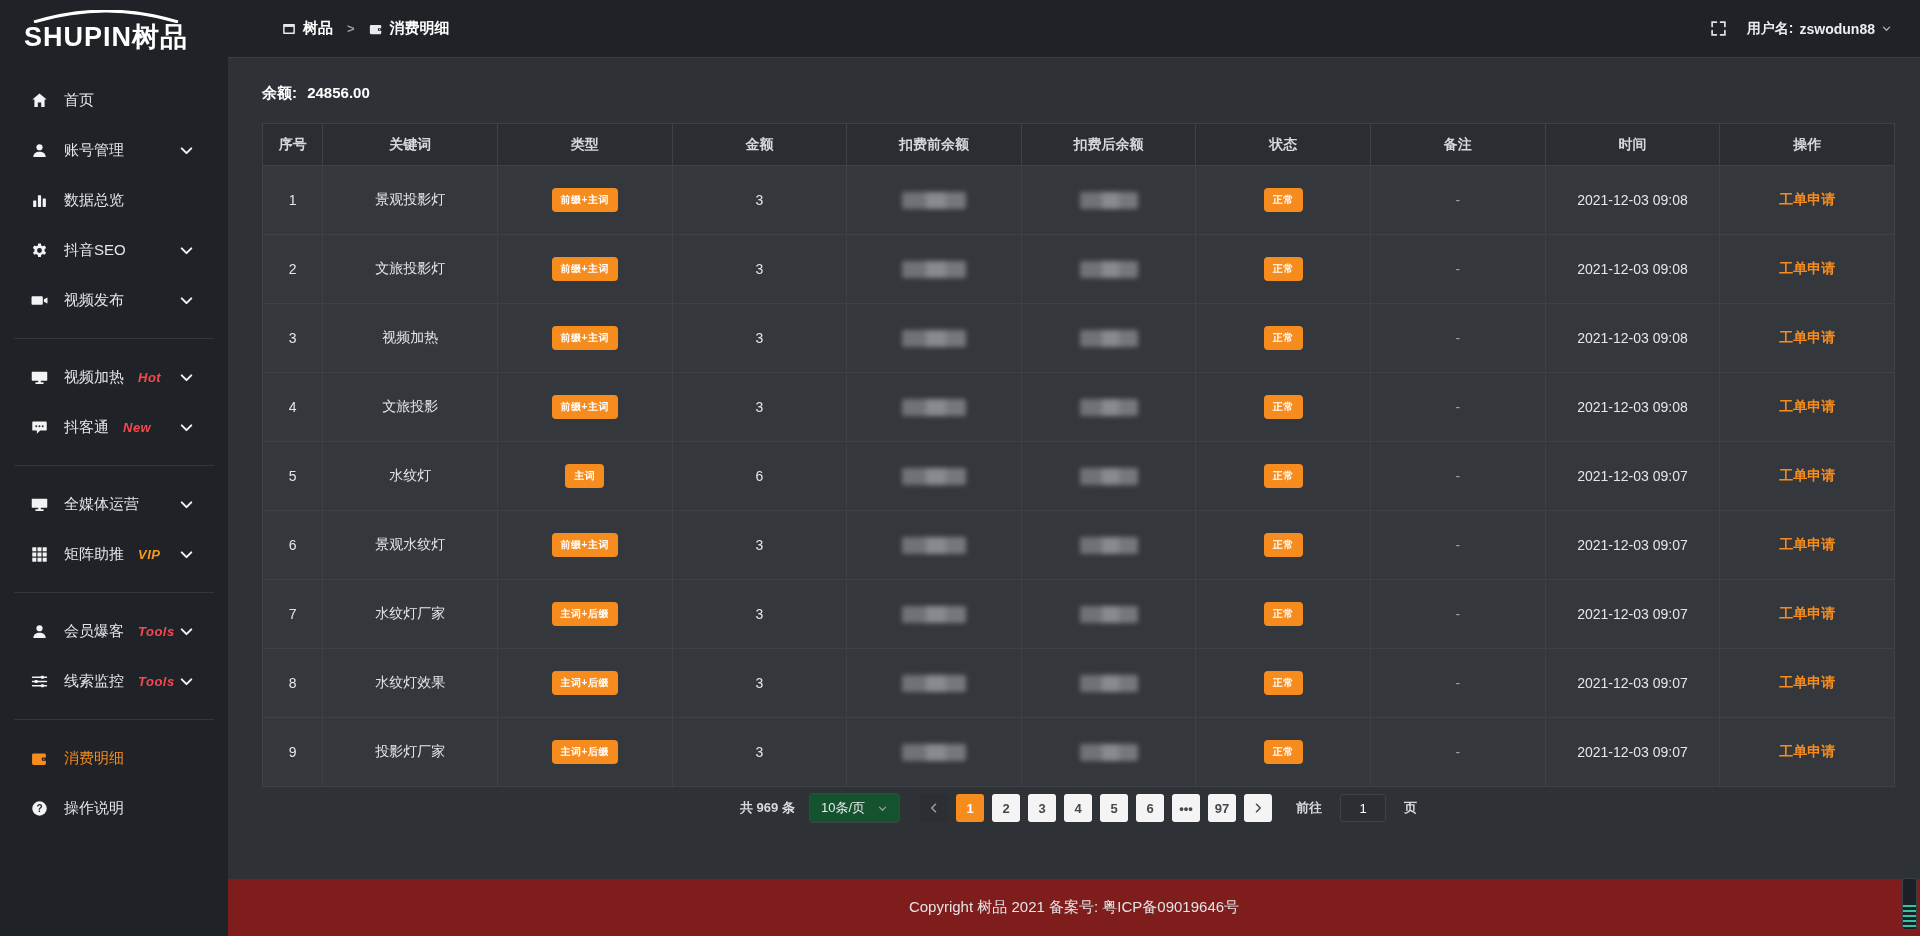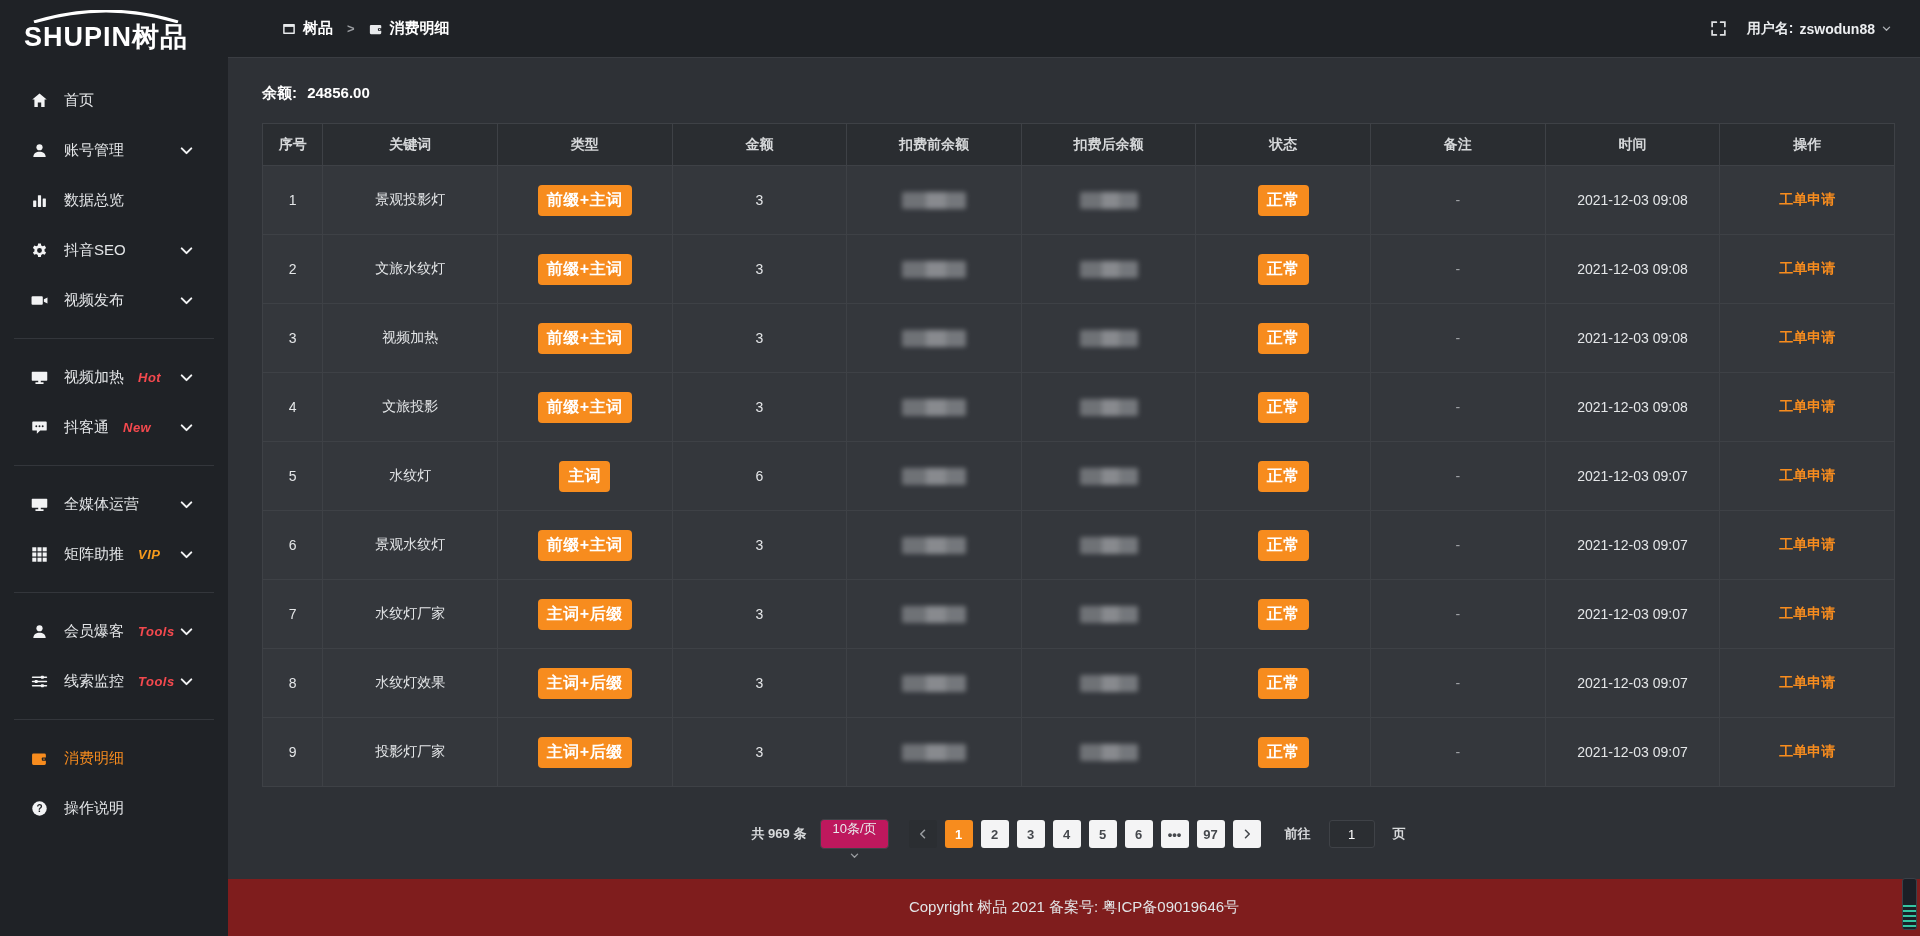--- a/index.html
+++ b/index.html
@@ -43,35 +43,35 @@
 
   
   .content { flex:1; padding:26px 25px 0 34px; }
   .balance-line { color:#fff; font-weight:700; font-size:15px; margin-bottom:20px; }
   .balance-line .val { margin-left:6px; }
 
   table { width:100%; border-collapse:collapse; table-layout:fixed; background:#34373c; }
   th, td { border:1px solid #3e4146; text-align:center; }
   thead th { background:#2a2d31; height:42px; font-size:14px; color:#d6d8da; font-weight:700; }
   tbody td { height:69px; font-size:14px; color:#e4e6e8; }
-  .badge { display:inline-block; background:#f78c1e; color:#fff; font-size:16px; font-weight:600;
+  .badge { display:inline-block; background:#f78c1e; color:#fff; font-size:10px; font-weight:600;
            padding:5px 9px; border-radius:4px; letter-spacing:.5px; }
   .redact { display:inline-block; height:17px; border-radius:2px; vertical-align:middle; opacity:.8;
             background:linear-gradient(90deg,#7e8185 0 38%,#9d9fa3 38% 68%,#85888c 68%);
             filter:blur(2.6px); }
   .redact.pre { width:64px; } .redact.post { width:58px; }
   .note-dash { color:#9da0a4; }
   .action-link { color:#f78c1e; font-weight:600; cursor:pointer; }
 
   
-  .pagination { display:flex; align-items:center; justify-content:center; gap:8px; margin-top:32px;
+  .pagination { display:flex; align-items:center; justify-content:center; gap:8px; margin-top:6px;
                 color:#d8dadc; font-size:13px; }
   .total-label { font-weight:600; margin-right:6px; }
-  .size-select { display:flex; align-items:center; gap:12px; background:#be185d; border:1px solid #3f4247;
-                 border-radius:4px; height:30px; padding:0 11px; color:#e8eaec; cursor:pointer; margin-right:12px;flex-direction:column; }
+  .size-select { display:flex; align-items:center; gap:12px; background:#14532d; border:1px solid #3f4247;
+                 border-radius:4px; height:30px; padding:0 11px; color:#e8eaec; cursor:pointer; margin-right:12px; }
   .size-select .icon { font-size:11px; color:#9a9da1; }
   .pager-btn { min-width:28px; height:28px; border:none; border-radius:3px; background:#f4f4f5; color:#45484d;
                font-size:13px; font-weight:700; cursor:pointer; display:inline-flex; align-items:center;
                justify-content:center; padding:0 5px; font-family:inherit; }
   .pager-btn.active { background:#f78c1e; color:#fff; }
   .pager-btn.dark { background:#2b2e32; color:#9a9da1; }
   .pager-btn .icon { font-size:12px; }
   .goto { display:flex; align-items:center; gap:18px; margin-left:16px; font-weight:600; }
   .goto-input { width:46px; height:28px; background:#2b2e32; border:1px solid #3f4247; border-radius:3px;
                 color:#fff; text-align:center; font-size:13px; font-family:inherit; }
@@ -368,21 +368,21 @@
             <td>3</td>
             <td><span class="redact pre"></span></td>
             <td><span class="redact post"></span></td>
             <td><span class="badge">正常</span></td>
             <td><span class="note-dash">-</span></td>
             <td>2021-12-03 09:08</td>
             <td><span class="action-link">工单申请</span></td>
           </tr>
           <tr>
             <td>2</td>
-            <td>文旅水纹灯</td>
+            <td>文旅投影灯</td>
             <td><span class="badge">前缀+主词</span></td>
             <td>3</td>
             <td><span class="redact pre"></span></td>
             <td><span class="redact post"></span></td>
             <td><span class="badge">正常</span></td>
             <td><span class="note-dash">-</span></td>
             <td>2021-12-03 09:08</td>
             <td><span class="action-link">工单申请</span></td>
           </tr>
           <tr>

